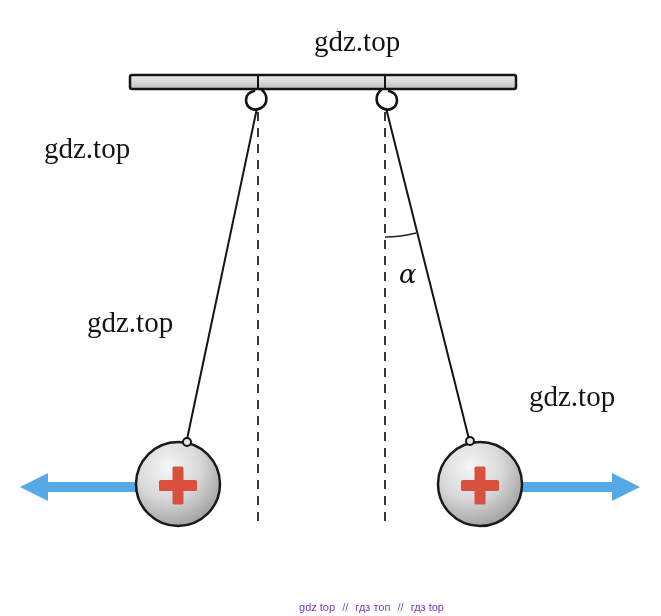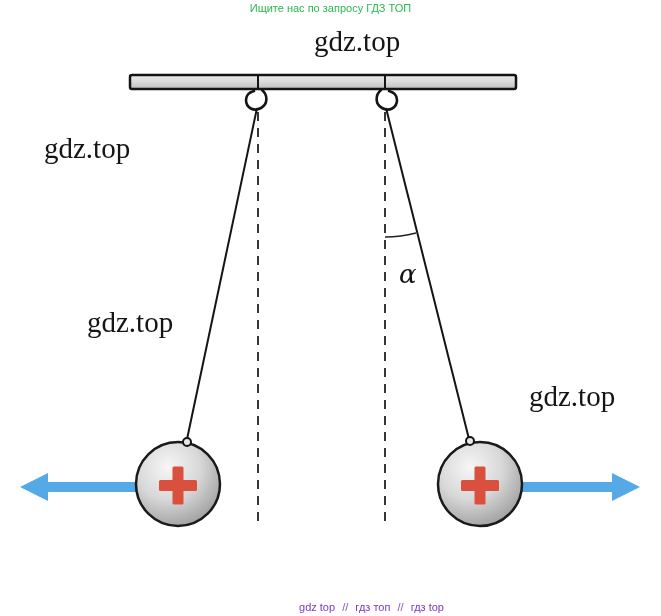--- a/index.html
+++ b/index.html
@@ -47,21 +47,20 @@
     font-style: italic;
     font-size: 26px;
     fill: #111111;
   }
 </style>
 </head>
 <body>
 
 <div class="canvas">
 
-  <div class="promo-hint">Ищите нас по запросу ГДЗ ТОП</div>
 
   <div class="watermark wm-top">gdz.top</div>
   <div class="watermark wm-uleft">gdz.top</div>
   <div class="watermark wm-mleft">gdz.top</div>
   <div class="watermark wm-right">gdz.top</div>
 
   <svg class="diagram" width="661" height="616" viewBox="0 0 661 616">
     <defs>
       <linearGradient id="barGrad" x1="0" y1="0" x2="0" y2="1">
         <stop offset="0" stop-color="#ececec"></stop>

